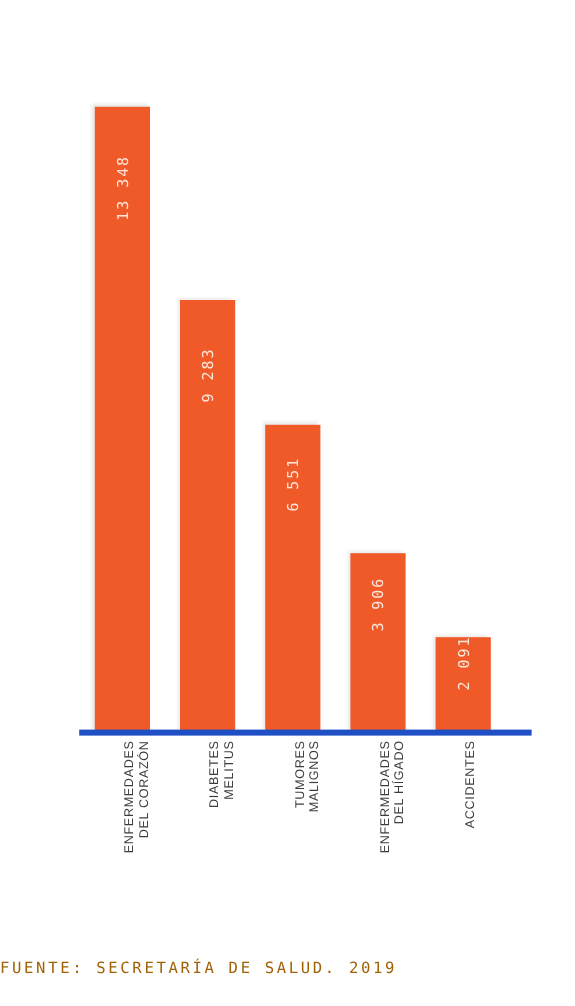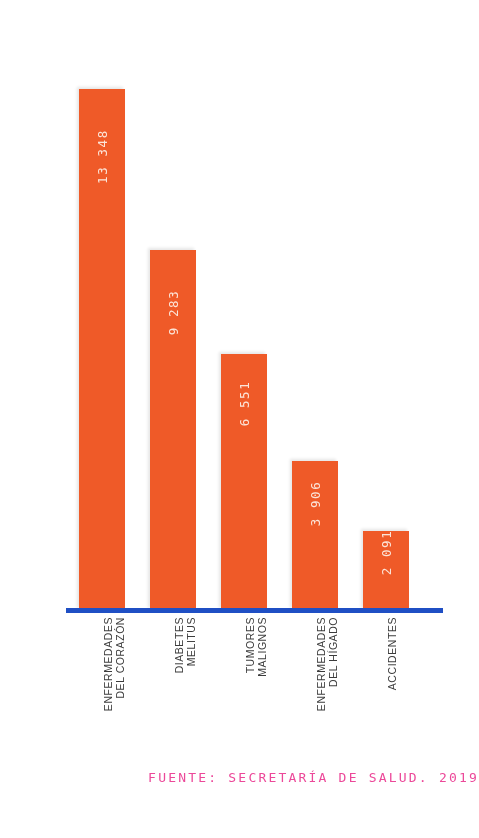--- a/index.html
+++ b/index.html
@@ -98,27 +98,27 @@
     letter-spacing: 0.55px;
     color: #3c3c3c;
     font-family: "Liberation Sans", sans-serif;
   }
   .cat-rot .l2 { display: block; }
 
   
   #source-note {
     position: absolute;
     left: 0;
-    top: 770px;
+    top: 800px;
     width: 479px;
-    text-align: right;
+    text-align: left;
     font-family: "DejaVu Sans Mono", monospace;
     font-size: 13px;
     letter-spacing: 2.2px;
-    color: #ec4899;
+    color: #a16207;
     white-space: nowrap;
   }
 </style>
 </head>
 <body>
 
 <div id="chart-page">
 
   <div id="plot-area">
 

